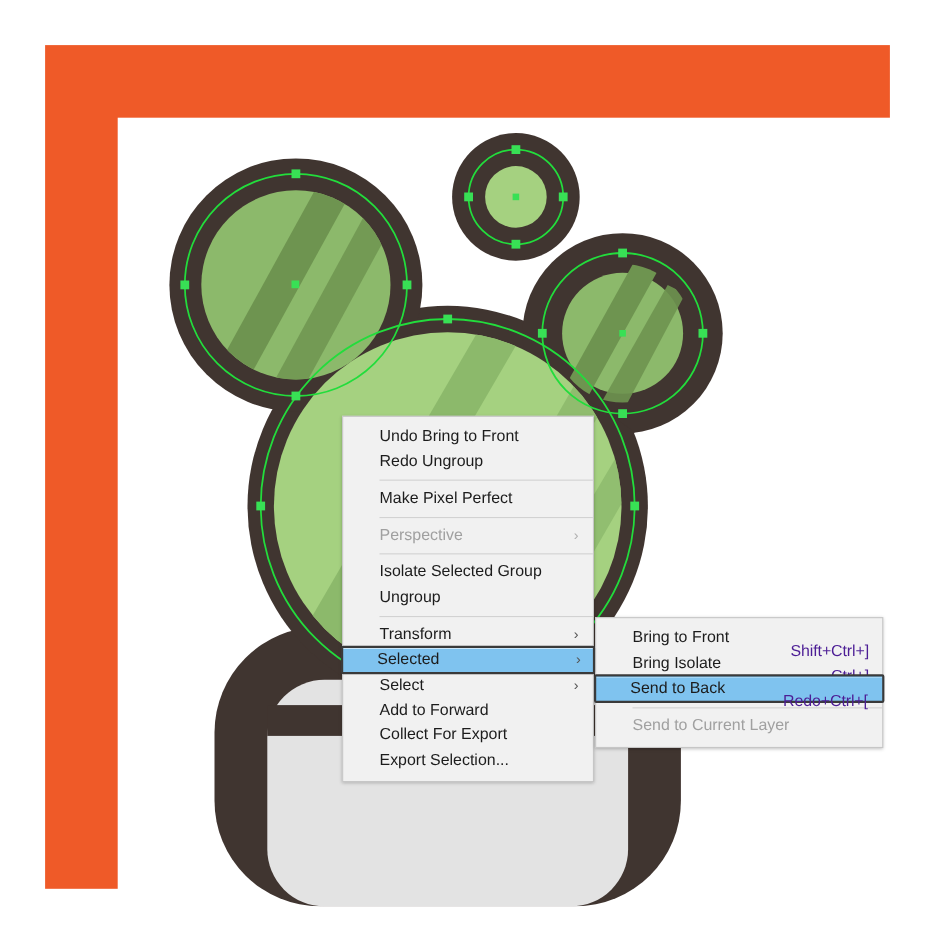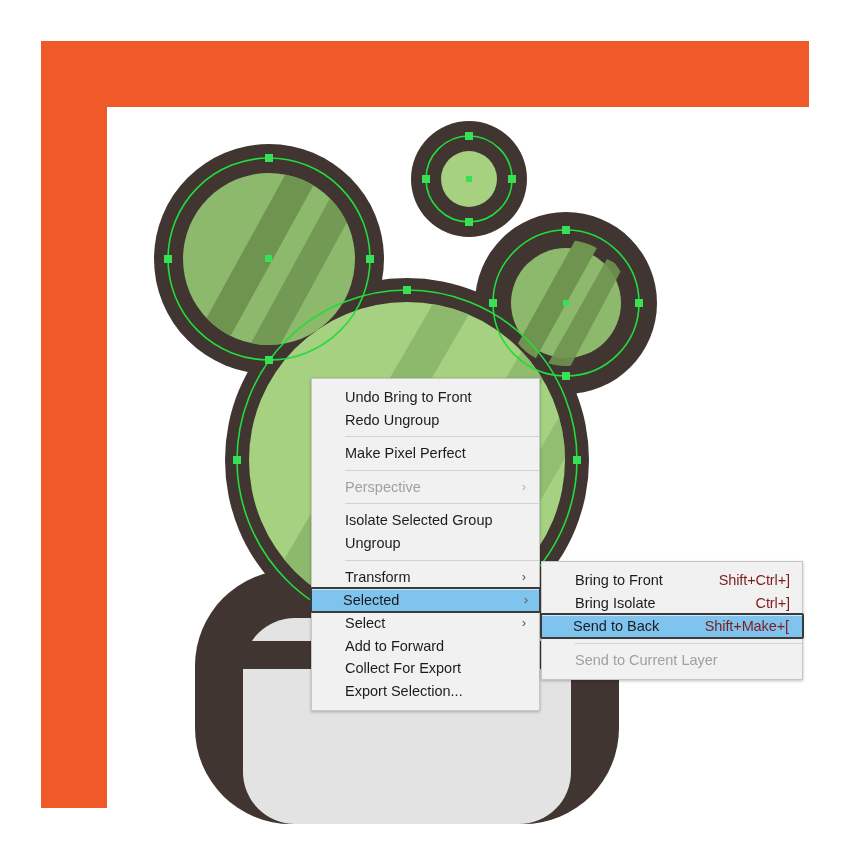--- a/index.html
+++ b/index.html
@@ -51,23 +51,23 @@
     line-height:22.6px;
     padding:0 10px 0 33px;
     white-space:nowrap;
     box-sizing:border-box;
     cursor:default;
   }
   .mi .lbl{display:inline-block;}
   .mi.disabled{color:#a0a0a0;}
   .mi .accel{
     position:absolute;
-    right:12px;top:0;
+    right:12px;top:12px;
     line-height:22.6px;
-    color:#7f1d1d;
+    color:#4c1d95;
     letter-spacing:-0.1px;
   }
   .mi .arrow{
     position:absolute;
     right:13px;top:0;
     line-height:22.6px;
     font-size:13px;
     color:#555;
   }
   .mi.disabled .arrow{color:#b0b0b0;}
@@ -243,21 +243,21 @@
     <div class="mi">
       <span class="lbl">Bring to Front</span>
       <span class="accel">Shift+Ctrl+]</span>
     </div>
     <div class="mi">
       <span class="lbl">Bring Isolate</span>
       <span class="accel">Ctrl+]</span>
     </div>
     <div class="mi hl">
       <span class="lbl">Send to Back</span>
-      <span class="accel">Shift+Make+[</span>
+      <span class="accel">Redo+Ctrl+[</span>
     </div>
     <div class="sep"></div>
     <div class="mi disabled">
       <span class="lbl">Send to Current Layer</span>
     </div>
   </div>
 
 </div>
 
 </body></html>

